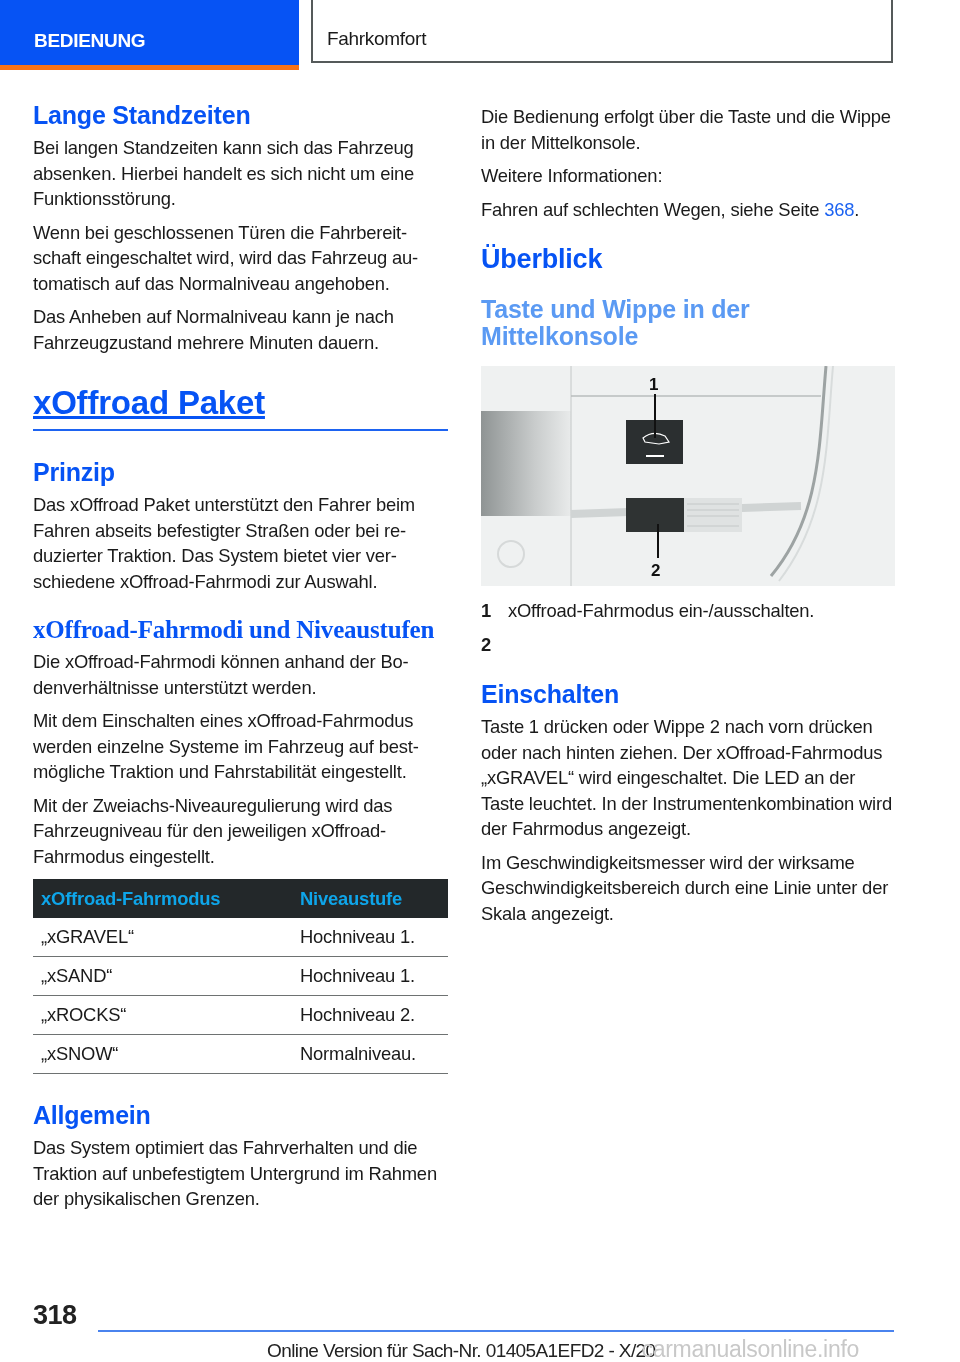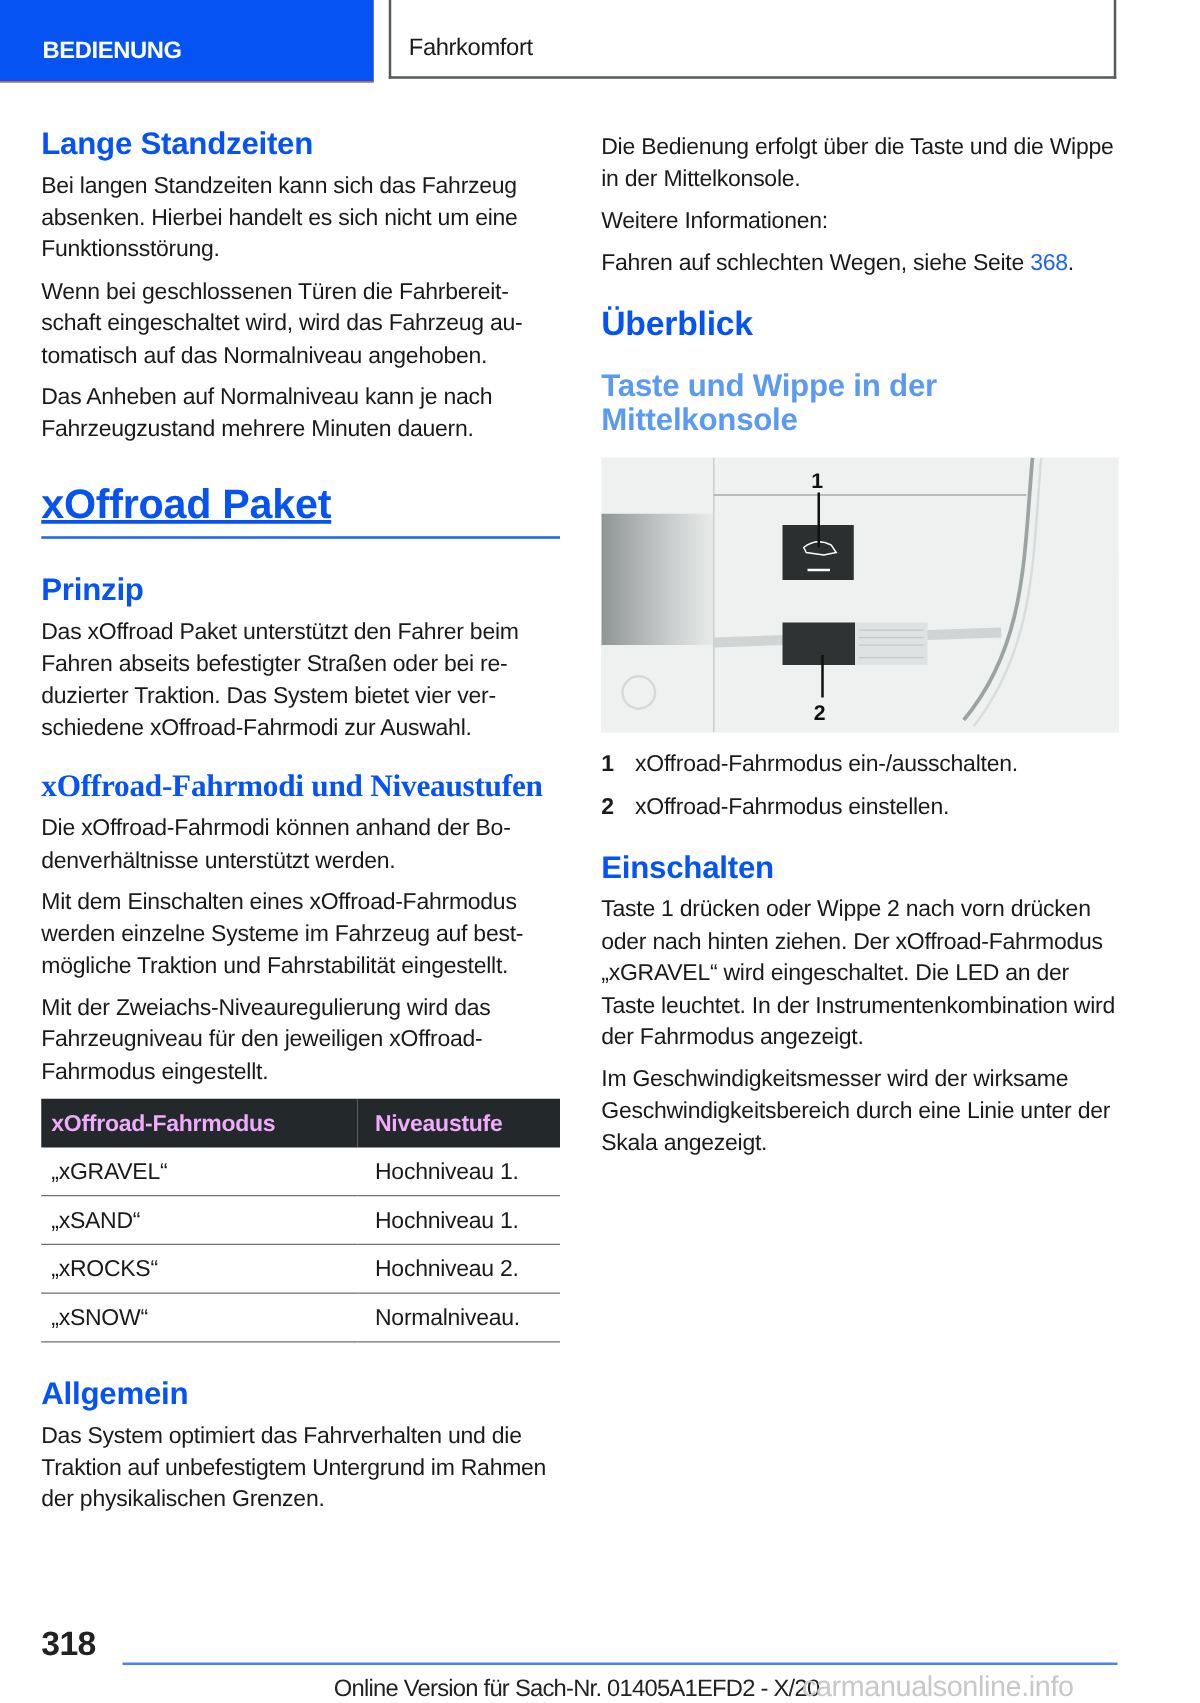--- a/index.html
+++ b/index.html
@@ -14,21 +14,21 @@
       overflow: hidden;
       font-family: "Liberation Sans", sans-serif;
       color: #1a1a1a;
     }
     
     .hdr-section {
       position: absolute;
       left: 0; top: 0;
       width: 299px; height: 65px;
       background: #0653f4;
-      border-bottom: 1px solid #f97316;
+      border-bottom: 5px solid #f97316;
     }
     .hdr-section span {
       position: absolute;
       left: 34px; top: 30px;
       color: #ffffff;
       font-weight: bold;
       font-size: 19px;
       letter-spacing: -0.3px;
     }
     .hdr-chapter {
@@ -91,21 +91,21 @@
 
     
     table.modes {
       border-collapse: collapse;
       width: 415px;
       font-size: 18.4px;
       letter-spacing: -0.2px;
     }
     table.modes th {
       background: #23282a;
-      color: #f0abfc;
+      color: #0ea5e9;
       font-weight: bold;
       text-align: left;
       height: 39px;
       padding: 0 8px;
     }
     table.modes th:nth-child(2), table.modes td:nth-child(2) {
       padding-left: 14px;
     }
     table.modes td {
       height: 38px;
@@ -284,21 +284,20 @@
     </svg>
   </div>
 
   <div style="margin-top:12px;">
     <div class="legend-item">
       <span class="legend-num">1</span>
       <span>xOffroad-Fahrmodus ein-/ausschalten.</span>
     </div>
     <div class="legend-item">
       <span class="legend-num">2</span>
-      <span>xOffroad-Fahrmodus einstellen.</span>
     </div>
   </div>
 
   <section style="margin-top:22px;">
     <h2 class="h-sub" style="margin-bottom:4px;">Einschalten</h2>
     <p>Taste 1 drücken oder Wippe 2 nach vorn drü­cken oder nach hinten ziehen. Der xOffroad-Fahrmodus „xGRAVEL“ wird eingeschaltet. Die LED an der Taste leuchtet. In der Instrumenten­kombination wird der Fahrmodus angezeigt.</p>
     <p>Im Geschwindigkeitsmesser wird der wirksame Geschwindigkeitsbereich durch eine Linie unter der Skala angezeigt.</p>
   </section>
 </div>
 

